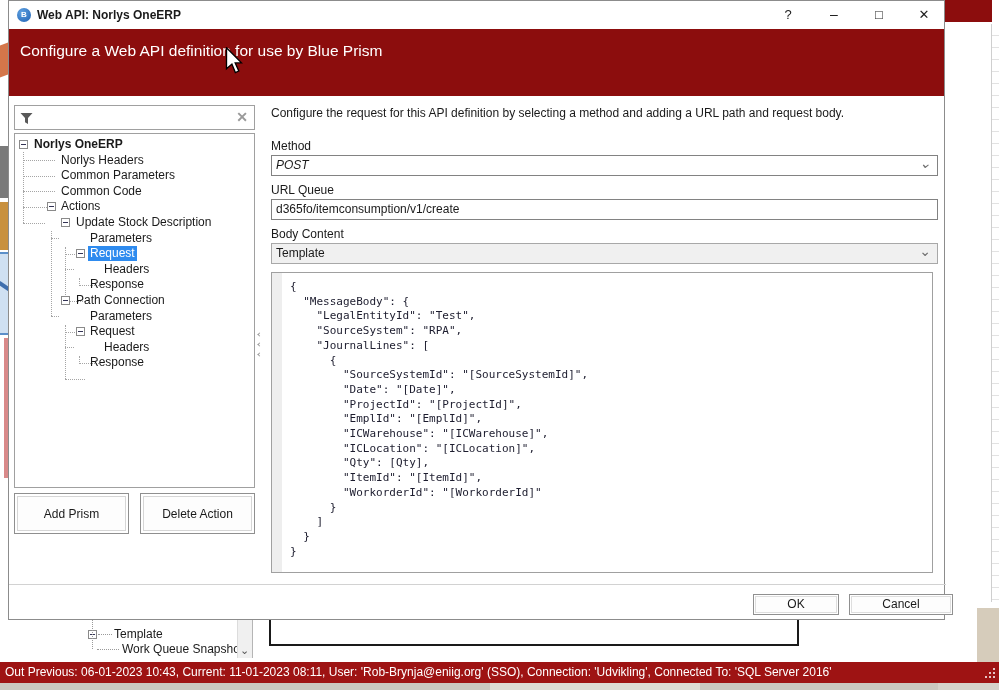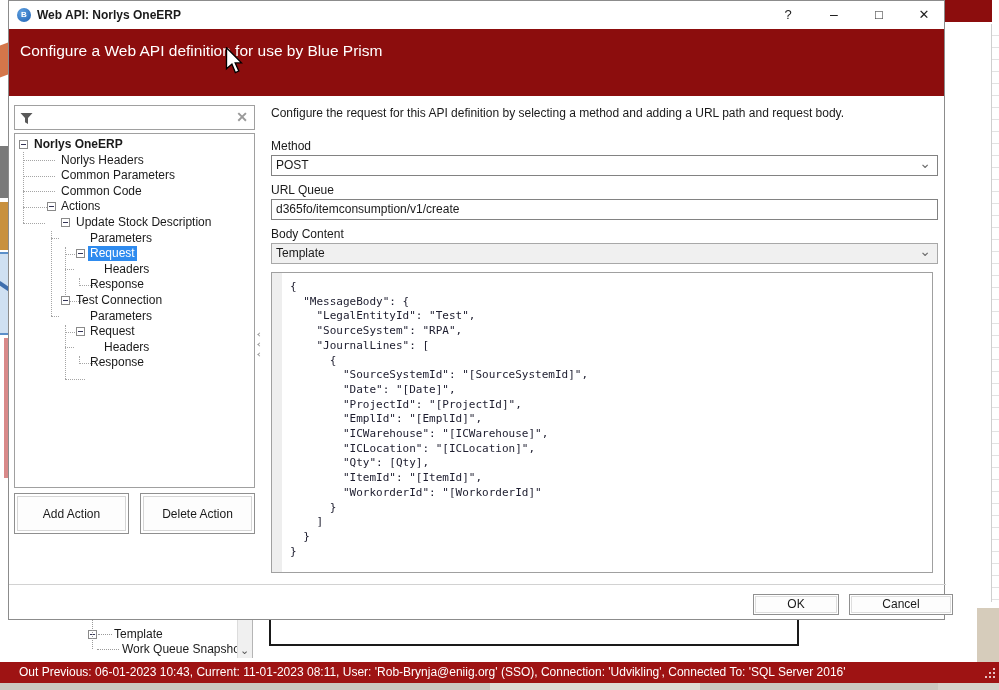--- a/index.html
+++ b/index.html
@@ -27,21 +27,21 @@
   .bg-ebox { position:absolute; left:88px; top:630px; width:9px; height:9px; border:1px solid #8a8a8a; background:#fff; }
   .bg-ebox i { position:absolute; left:1px; top:3px; width:5px; height:1px; background:#335; }
   .bg-stub1 { left:98px; top:634px; width:14px; height:1px; border-top:1px dotted #9a9a9a; }
   .bg-stub2 { left:97px; top:649px; width:22px; height:1px; border-top:1px dotted #9a9a9a; }
   .bg-tree-label1 { left:114px; top:627px; font-size:12px; }
   .bg-tree-label2 { left:122px; top:642px; font-size:12px; }
   .bg-scrollbar { left:237px; top:618px; width:15px; height:40px; background:#f0f0f0; border-left:1px solid #dcdcdc; }
   .bg-scroll-arrow { position:absolute; left:2px; bottom:1px; font-size:11px; color:#555; }
   
   #statusbar { position:absolute; z-index:6; left:0; top:662px; width:999px; height:21px;
-    background:#9e1313; color:#fff; line-height:21px; padding-left:19px; font-size:12px; white-space:nowrap; overflow:hidden; }
+    background:#9e1313; color:#fff; line-height:21px; padding-left:5px; font-size:12px; white-space:nowrap; overflow:hidden; }
   #resize-grip { position:absolute; right:3px; bottom:4px; width:12px; height:12px; }
   #resize-grip i { position:absolute; width:2px; height:2px; background:#e6c2c2;
     box-shadow:0 0 0 0 #e6c2c2, -4px 4px 0 0 #e6c2c2, 0 4px 0 0 #e6c2c2, -8px 8px 0 0 #e6c2c2, -4px 8px 0 0 #e6c2c2, 0 8px 0 0 #e6c2c2;
     right:1px; top:1px; }
   #bottom-strip { position:absolute; z-index:6; left:0; top:683px; width:999px; height:7px; background:#cbc7bf; }
   #bottom-strip .lite1 { position:absolute; left:490px; width:210px; height:7px; background:#dedbd4; }
   #bottom-strip .lite2 { position:absolute; left:938px; width:61px; height:7px; background:#d6d2ca; }
   
   #dialog { position:absolute; z-index:10; left:8px; top:0; width:937px; height:620px;
     background:#fff; border:1px solid #8c8c8c; }
@@ -80,21 +80,21 @@
   
   .split-dot { position:absolute; left:249px; width:3px; height:3px; border-left:1px solid #9a9a9a; border-bottom:1px solid #9a9a9a; transform:rotate(45deg); }
   
   #instruction { position:absolute; left:262px; top:105px; width:665px; font-size:12px; }
   .fld-label { position:absolute; left:262px; font-size:12px; }
   #method-label { top:138px; }
   #url-label { top:182px; }
   #body-label { top:226px; }
   .combo { position:absolute; left:262px; width:667px; height:21px; border:1px solid #828282; background:#fff; line-height:19px; padding-left:4px; font-size:12px; }
   .combo .chev { position:absolute; right:6px; top:-2px; color:#707070; font-size:14px; }
-  #method-combo { top:154px; }
+  #method-combo { top:154px;font-style:italic; }
   #body-combo { top:242px; background:#f0f0f0; border-color:#a8a8a8; }
   #url-input { position:absolute; left:262px; top:198px; width:667px; height:21px; border:1px solid #828282; background:#fff; line-height:19px; padding-left:4px; font-size:12px; }
   #code-panel { position:absolute; left:262px; top:271px; width:662px; height:301px; border:1px solid #a0a0a0; background:#fff; overflow:hidden; }
   #code-gutter { position:absolute; left:0; top:0; width:10px; height:100%; background:#eeeeee; }
   #code-pre { position:absolute; left:18px; top:7px; font-family:"DejaVu Sans Mono", monospace; font-size:11px; line-height:14.7px; white-space:pre; color:#1c1c2e; }
   
   #footer-sep { position:absolute; left:0; top:583px; width:937px; height:1px; background:#d2d2d2; }
   .dlg-btn { position:absolute; top:593px; height:21px; background:#fdfdfd; border:1px solid #909090;
     box-shadow:inset 0 0 0 1px #ffffff, inset 0 0 0 2px #dedede; text-align:center; line-height:19px; font-size:12px; }
   #ok-btn { left:744px; width:86px; }
@@ -226,40 +226,40 @@
       <div class="trow">
         <span class="tlbl" style="left:87px">Headers</span>
       </div>
       <div class="trow">
         <span class="tlbl" style="left:73px">Response</span>
       </div>
       <div class="trow">
         <span class="ebox" style="left:46px">
             <i></i>
           </span>
-        <span class="tlbl" style="left:59px">Test Connection</span>
+        <span class="tlbl" style="left:59px">Path Connection</span>
       </div>
       <div class="trow">
         <span class="tlbl" style="left:73px">Parameters</span>
       </div>
       <div class="trow">
         <span class="ebox" style="left:61px">
             <i></i>
           </span>
         <span class="tlbl" style="left:73px">Request</span>
       </div>
       <div class="trow">
         <span class="tlbl" style="left:87px">Headers</span>
       </div>
       <div class="trow">
         <span class="tlbl" style="left:73px">Response</span>
       </div>
     </div>
 
-    <div id="add-action" class="panel-btn">Add Action</div>
+    <div id="add-action" class="panel-btn">Add Prism</div>
     <div id="delete-action" class="panel-btn">Delete Action</div>
 
     <div class="split-dot" style="top:332px"></div>
     <div class="split-dot" style="top:342px"></div>
     <div class="split-dot" style="top:352px"></div>
 
     <div id="instruction">Configure the request for this API definition by selecting a method and adding a URL path and request body.</div>
 
     <div id="method-label" class="fld-label">Method</div>
     <div id="method-combo" class="combo">

